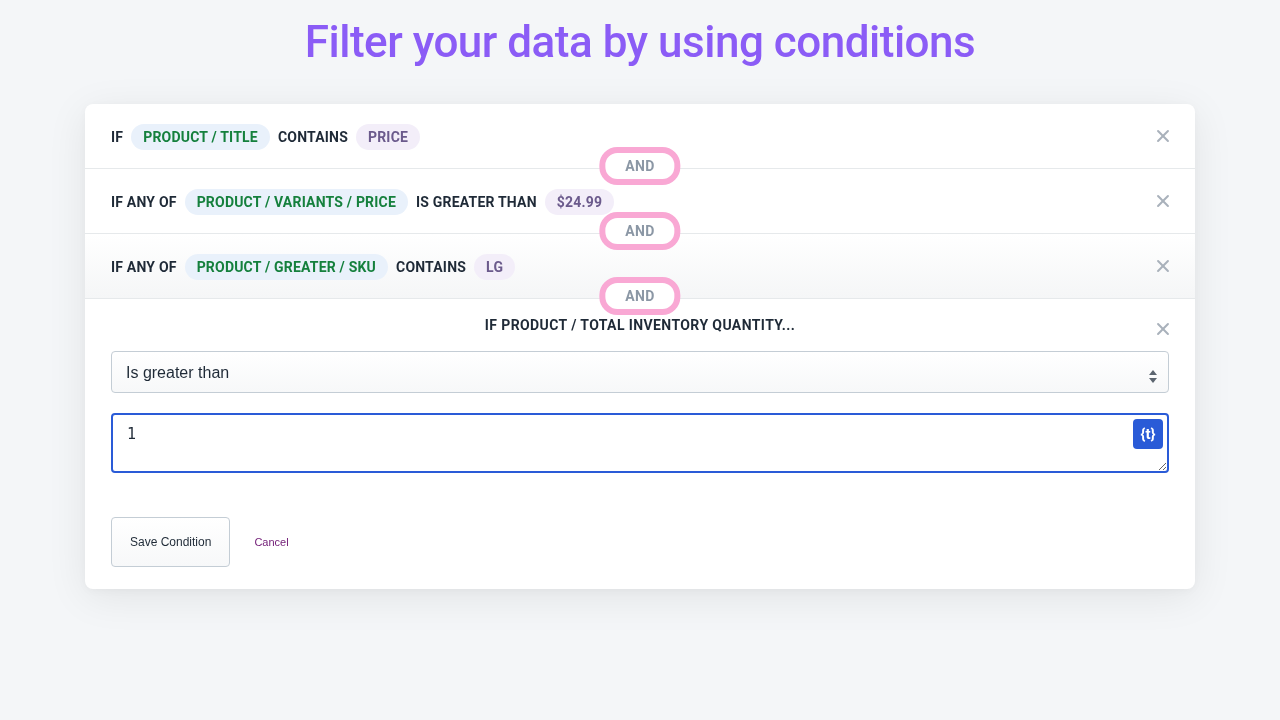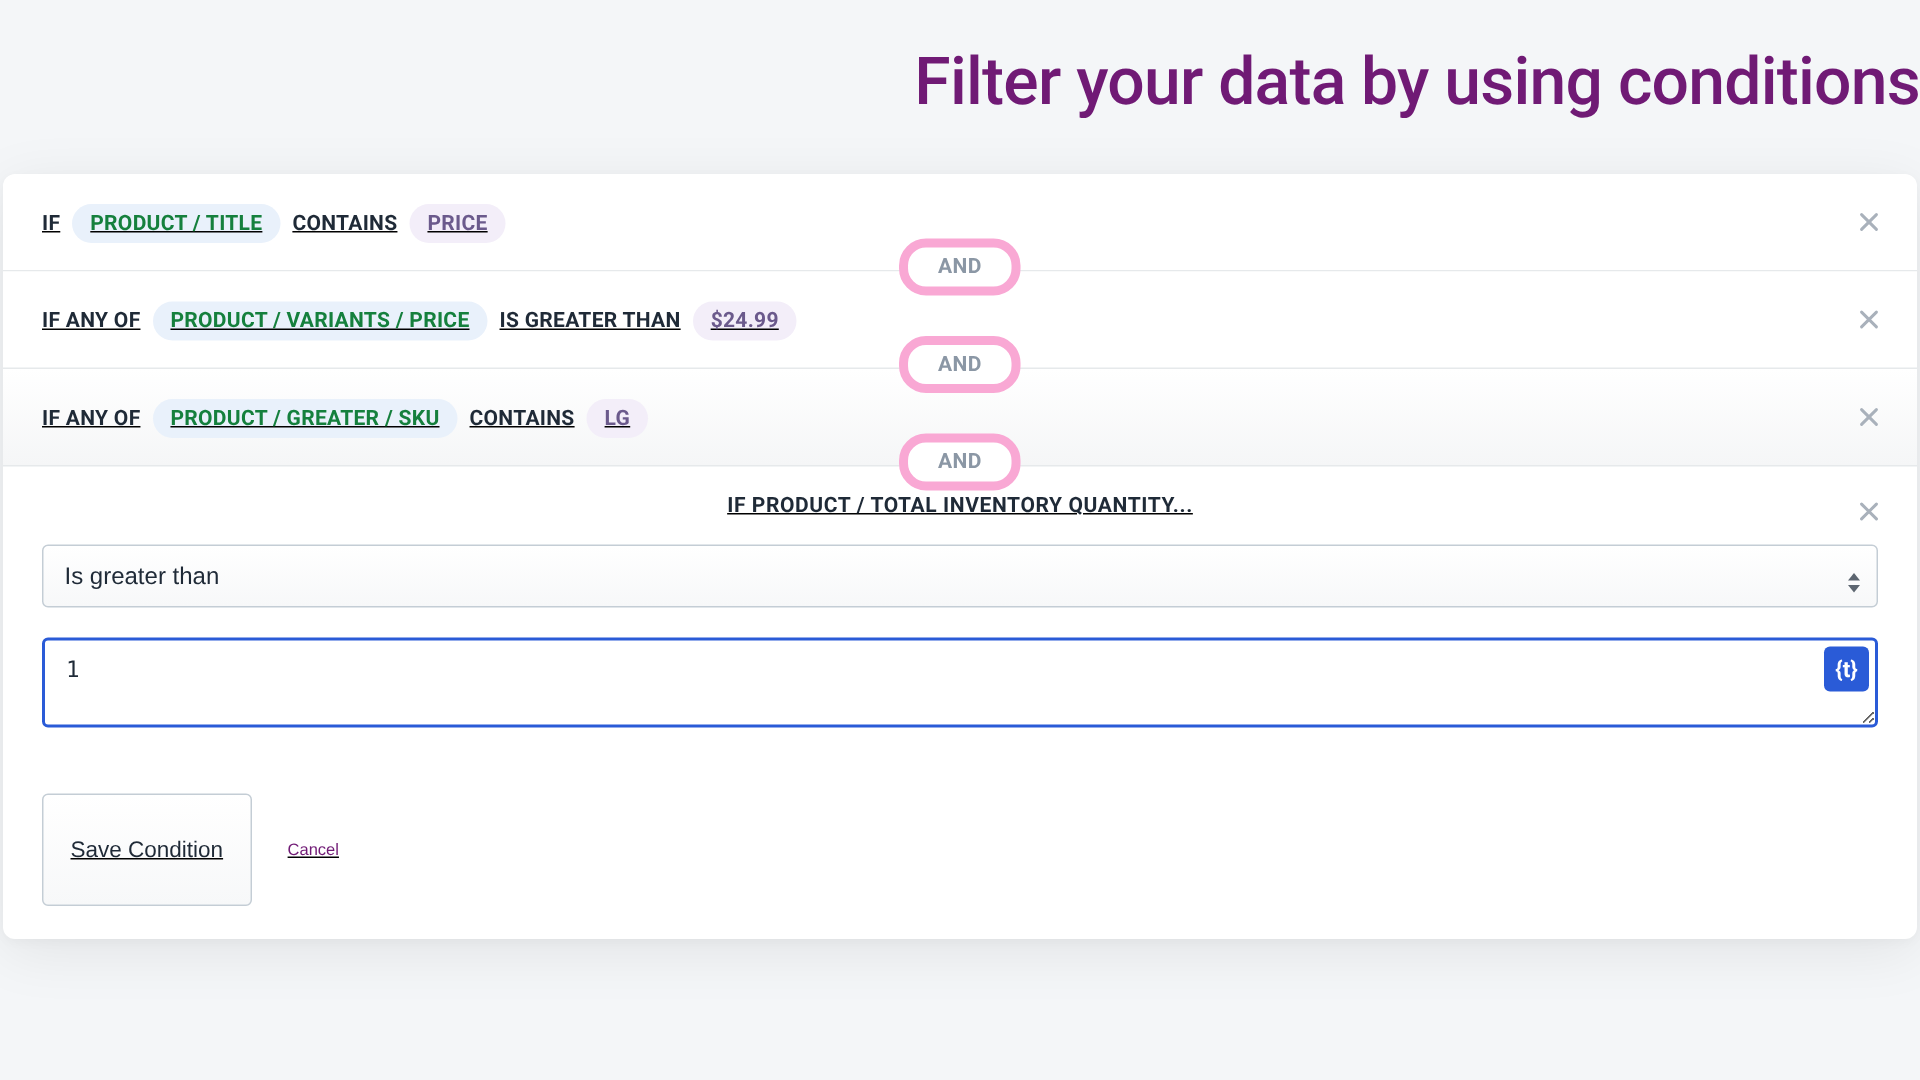--- a/index.html
+++ b/index.html
@@ -4,36 +4,35 @@
 <style>
   * { box-sizing: border-box; margin: 0; padding: 0; }
   body {
     font-family: -apple-system, BlinkMacSystemFont, "Segoe UI", Roboto, sans-serif;
     background: #f4f6f8;
     width: 1280px;
     height: 720px;
     overflow: hidden;
   }
   .page-title {
-    text-align: right;
+    text-align: center;
     font-size: 44px;
     font-weight: 500;
-    color: #701a75;
-    padding-top: 28px;
+    color: #8b5cf6;
+    padding-top: 16px;
     padding-bottom: 36px;
     letter-spacing: -0.5px;
   }
   .card {
-    width: 1276px;
+    width: 1110px;
     margin: 0 auto;
     background: #fff;
     border-radius: 8px;
     box-shadow: 0 8px 40px rgba(0,0,0,0.08), 0 2px 8px rgba(0,0,0,0.03);
     position: relative;
-    text-decoration: underline;
   }
   .row {
     position: relative;
     padding: 20px 26px 18px 26px;
     border-bottom: 1px solid #e6e9eb;
     display: flex;
     align-items: center;
     flex-wrap: wrap;
     gap: 8px;
   }
@@ -155,22 +154,22 @@
     background:#2a5bd7; border-radius:4px;
     display:flex; align-items:center; justify-content:center;
     color:#fff; font-weight:700; font-size:15px;
     cursor:pointer;
   }
   .footer {
     padding: 18px 26px 22px 26px;
     display:flex; align-items:center; gap:24px;
   }
   .btn-save {
-    padding: 28px 18px;
-    font-size: 15px;
+    padding: 17px 18px;
+    font-size: 12px;
     border: 1px solid #c4cdd5;
     border-radius: 4px;
     background: linear-gradient(#ffffff,#f7f8f9);
     color:#1f2a37;
     cursor:pointer;
   }
   .btn-cancel {
     font-size: 11px;
     color:#701a75;
     background:none; border:none; cursor:pointer;

